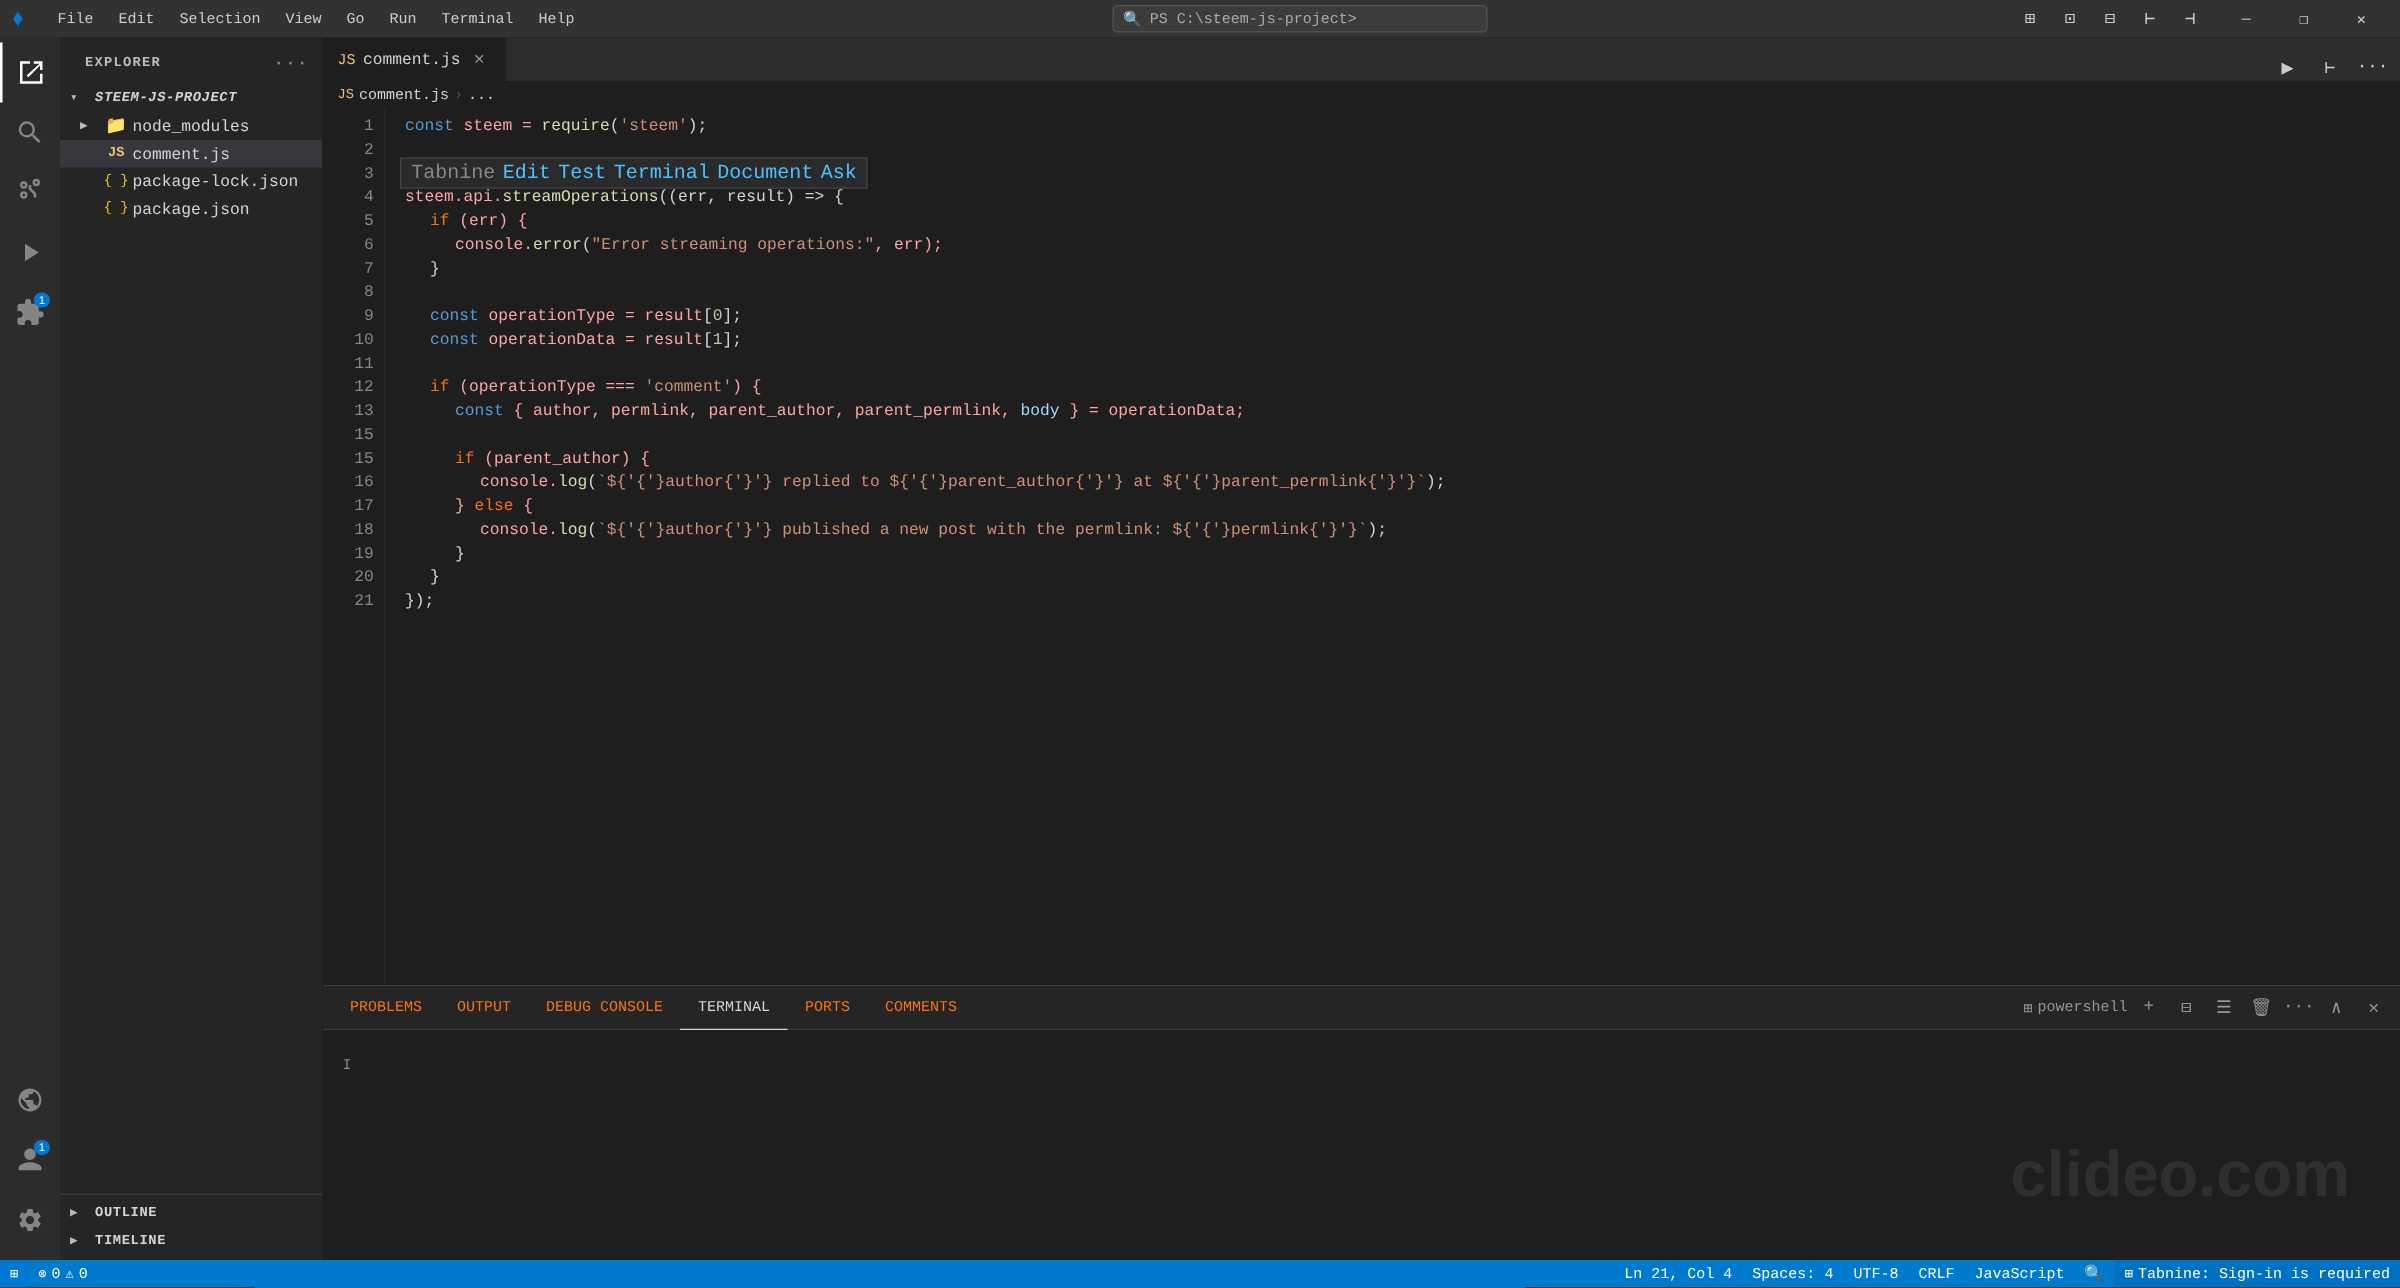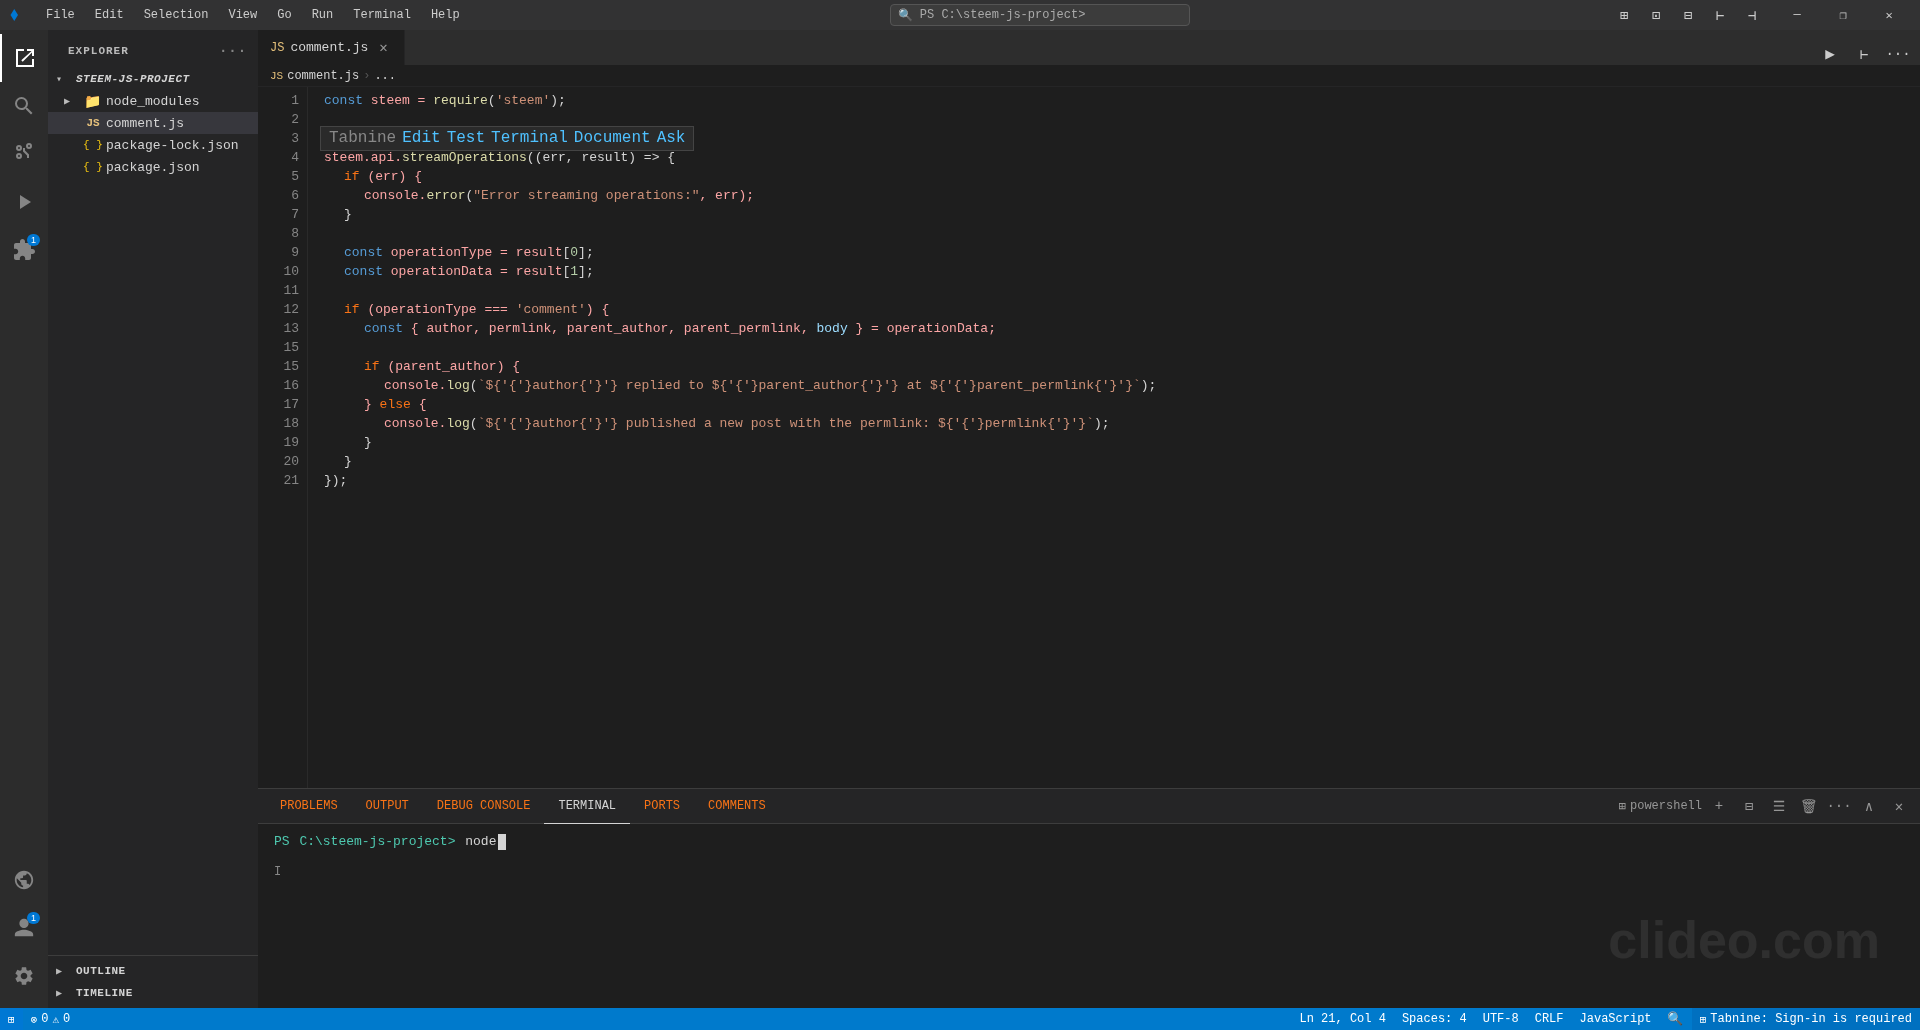--- a/index.html
+++ b/index.html
@@ -661,26 +661,20 @@
             <div class="panel-action-btn">+</div>
             <div class="panel-action-btn">⊟</div>
             <div class="panel-action-btn">☰</div>
             <div class="panel-action-btn">🗑</div>
             <div class="panel-action-btn">···</div>
             <div class="panel-action-btn">∧</div>
             <div class="panel-action-btn">✕</div>
           </div>
         </div>
         <div class="terminal-content">
-          <div class="terminal-prompt">
-            <span class="terminal-ps">PS</span>
-            <span class="terminal-path">&nbsp;C:\steem-js-project&gt;</span>
-            <span class="terminal-cmd">&nbsp;node</span>
-            <span class="terminal-cursor"></span>
-          </div>
           <div style="height: 30px;">
             <span style="color:#888; font-size:12px; padding-top:10px; display:inline-block;">I</span>
           </div>
         </div>
 
         <div class="watermark">clideo.com</div>
       </div>
 
     </div>
 

